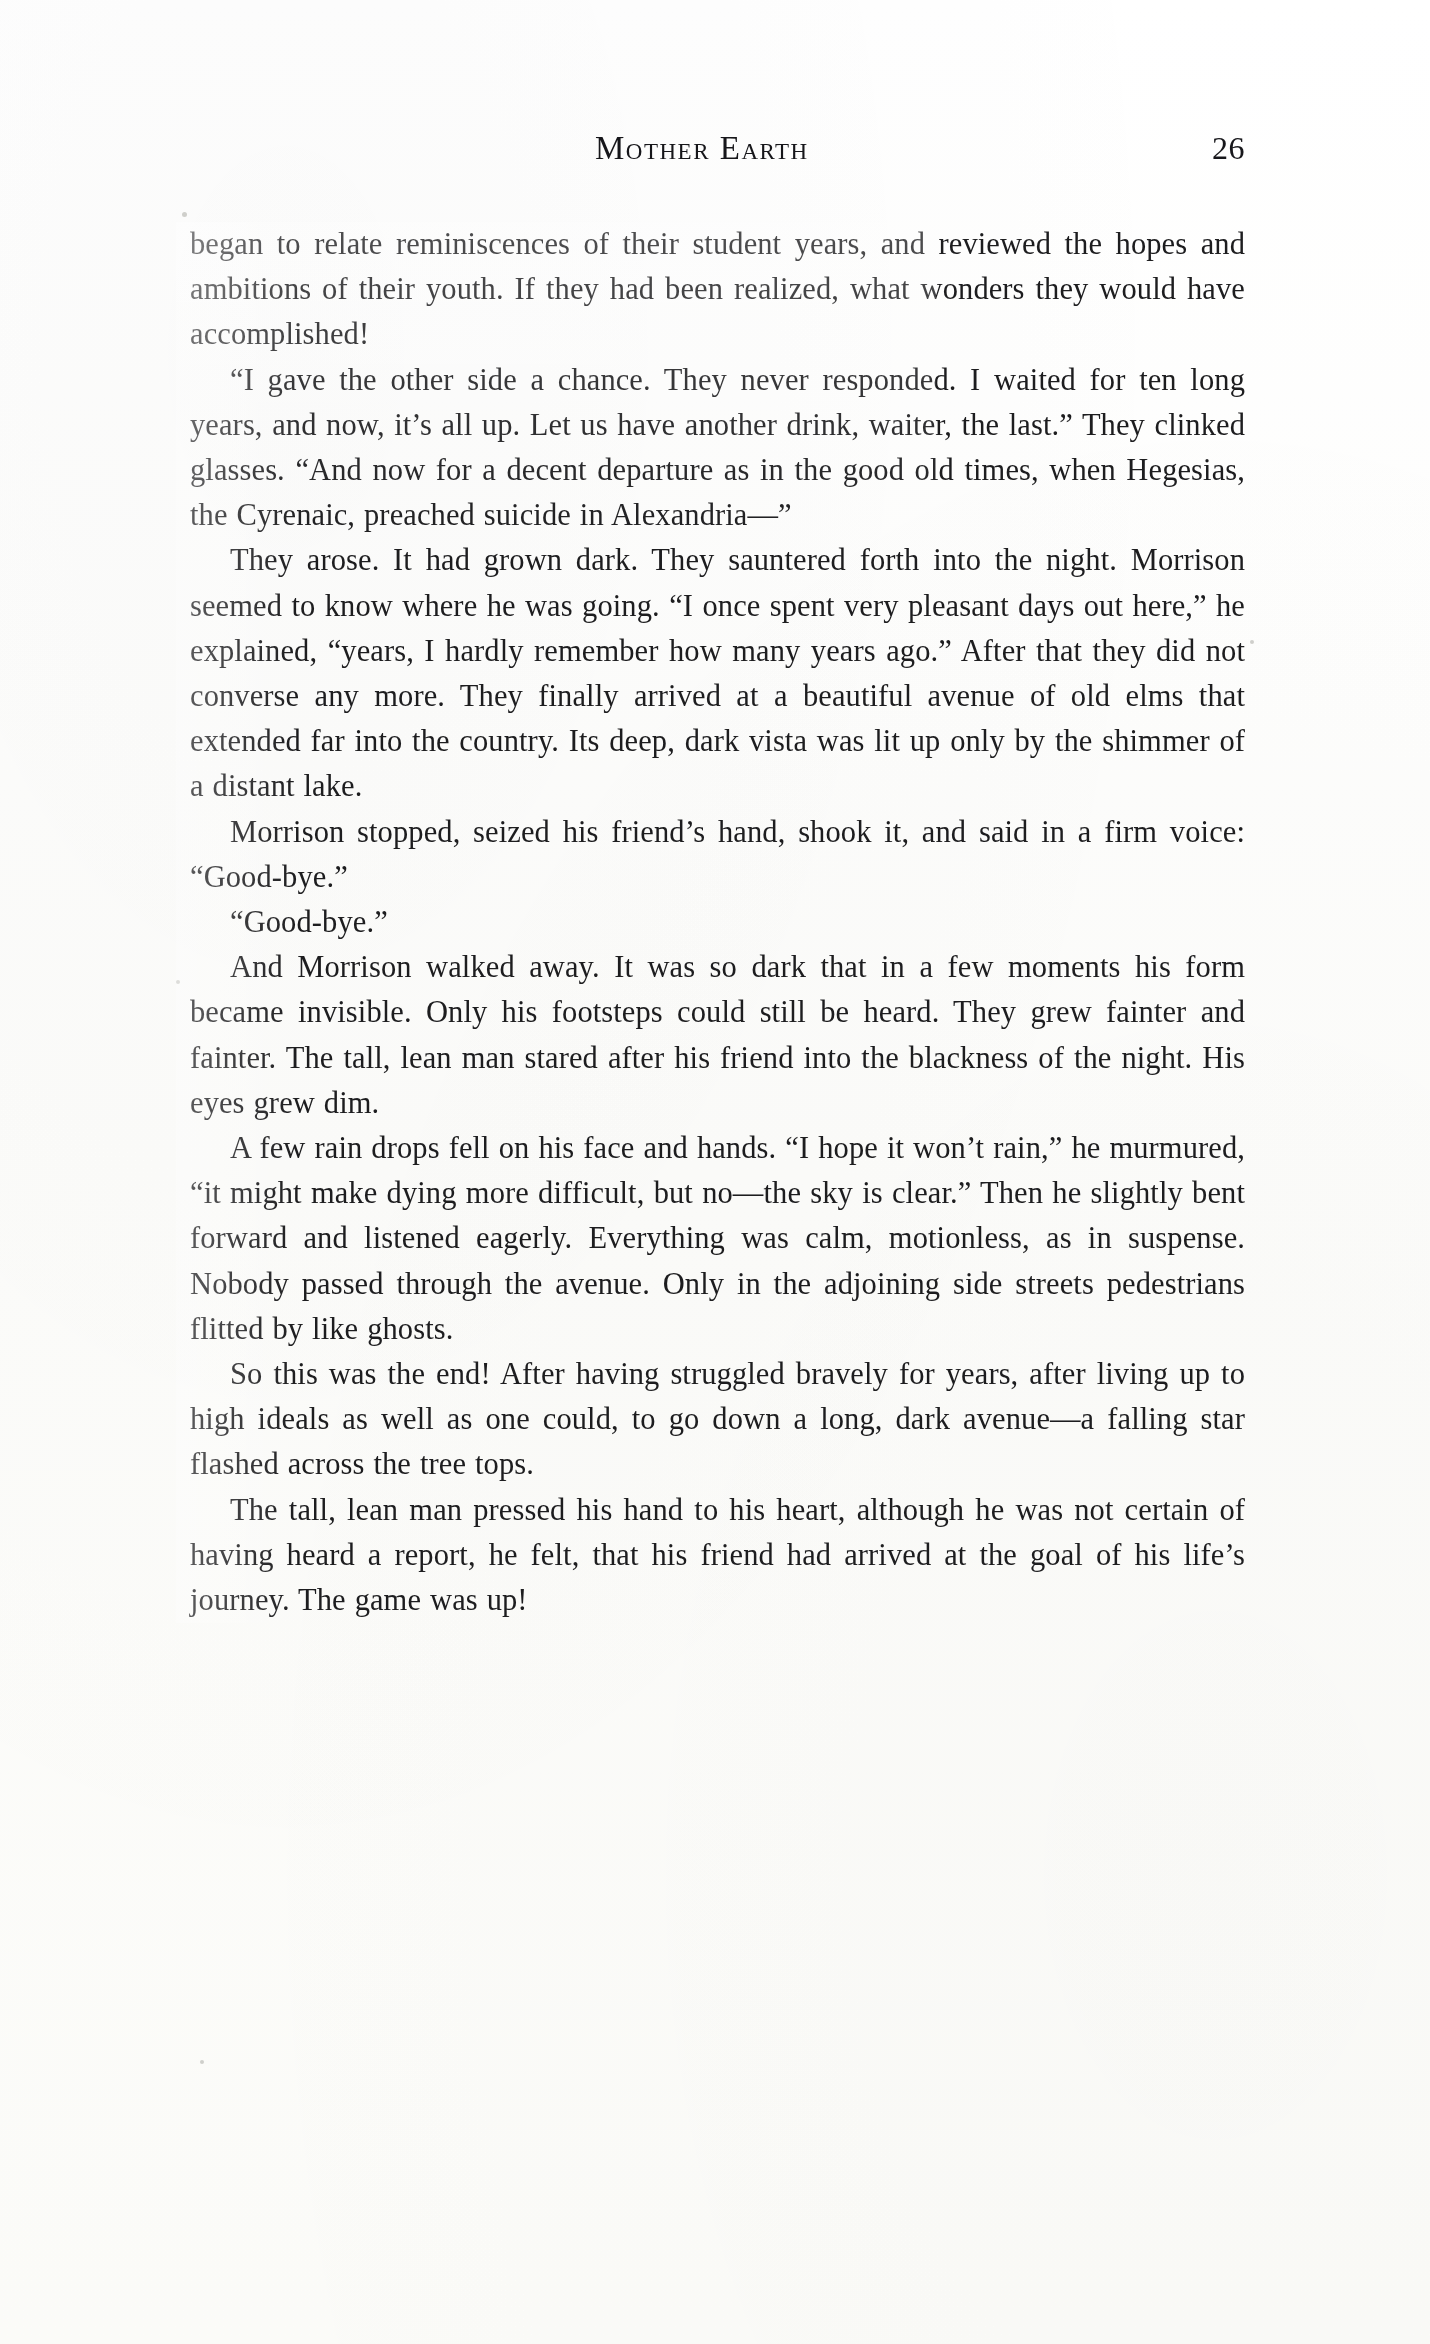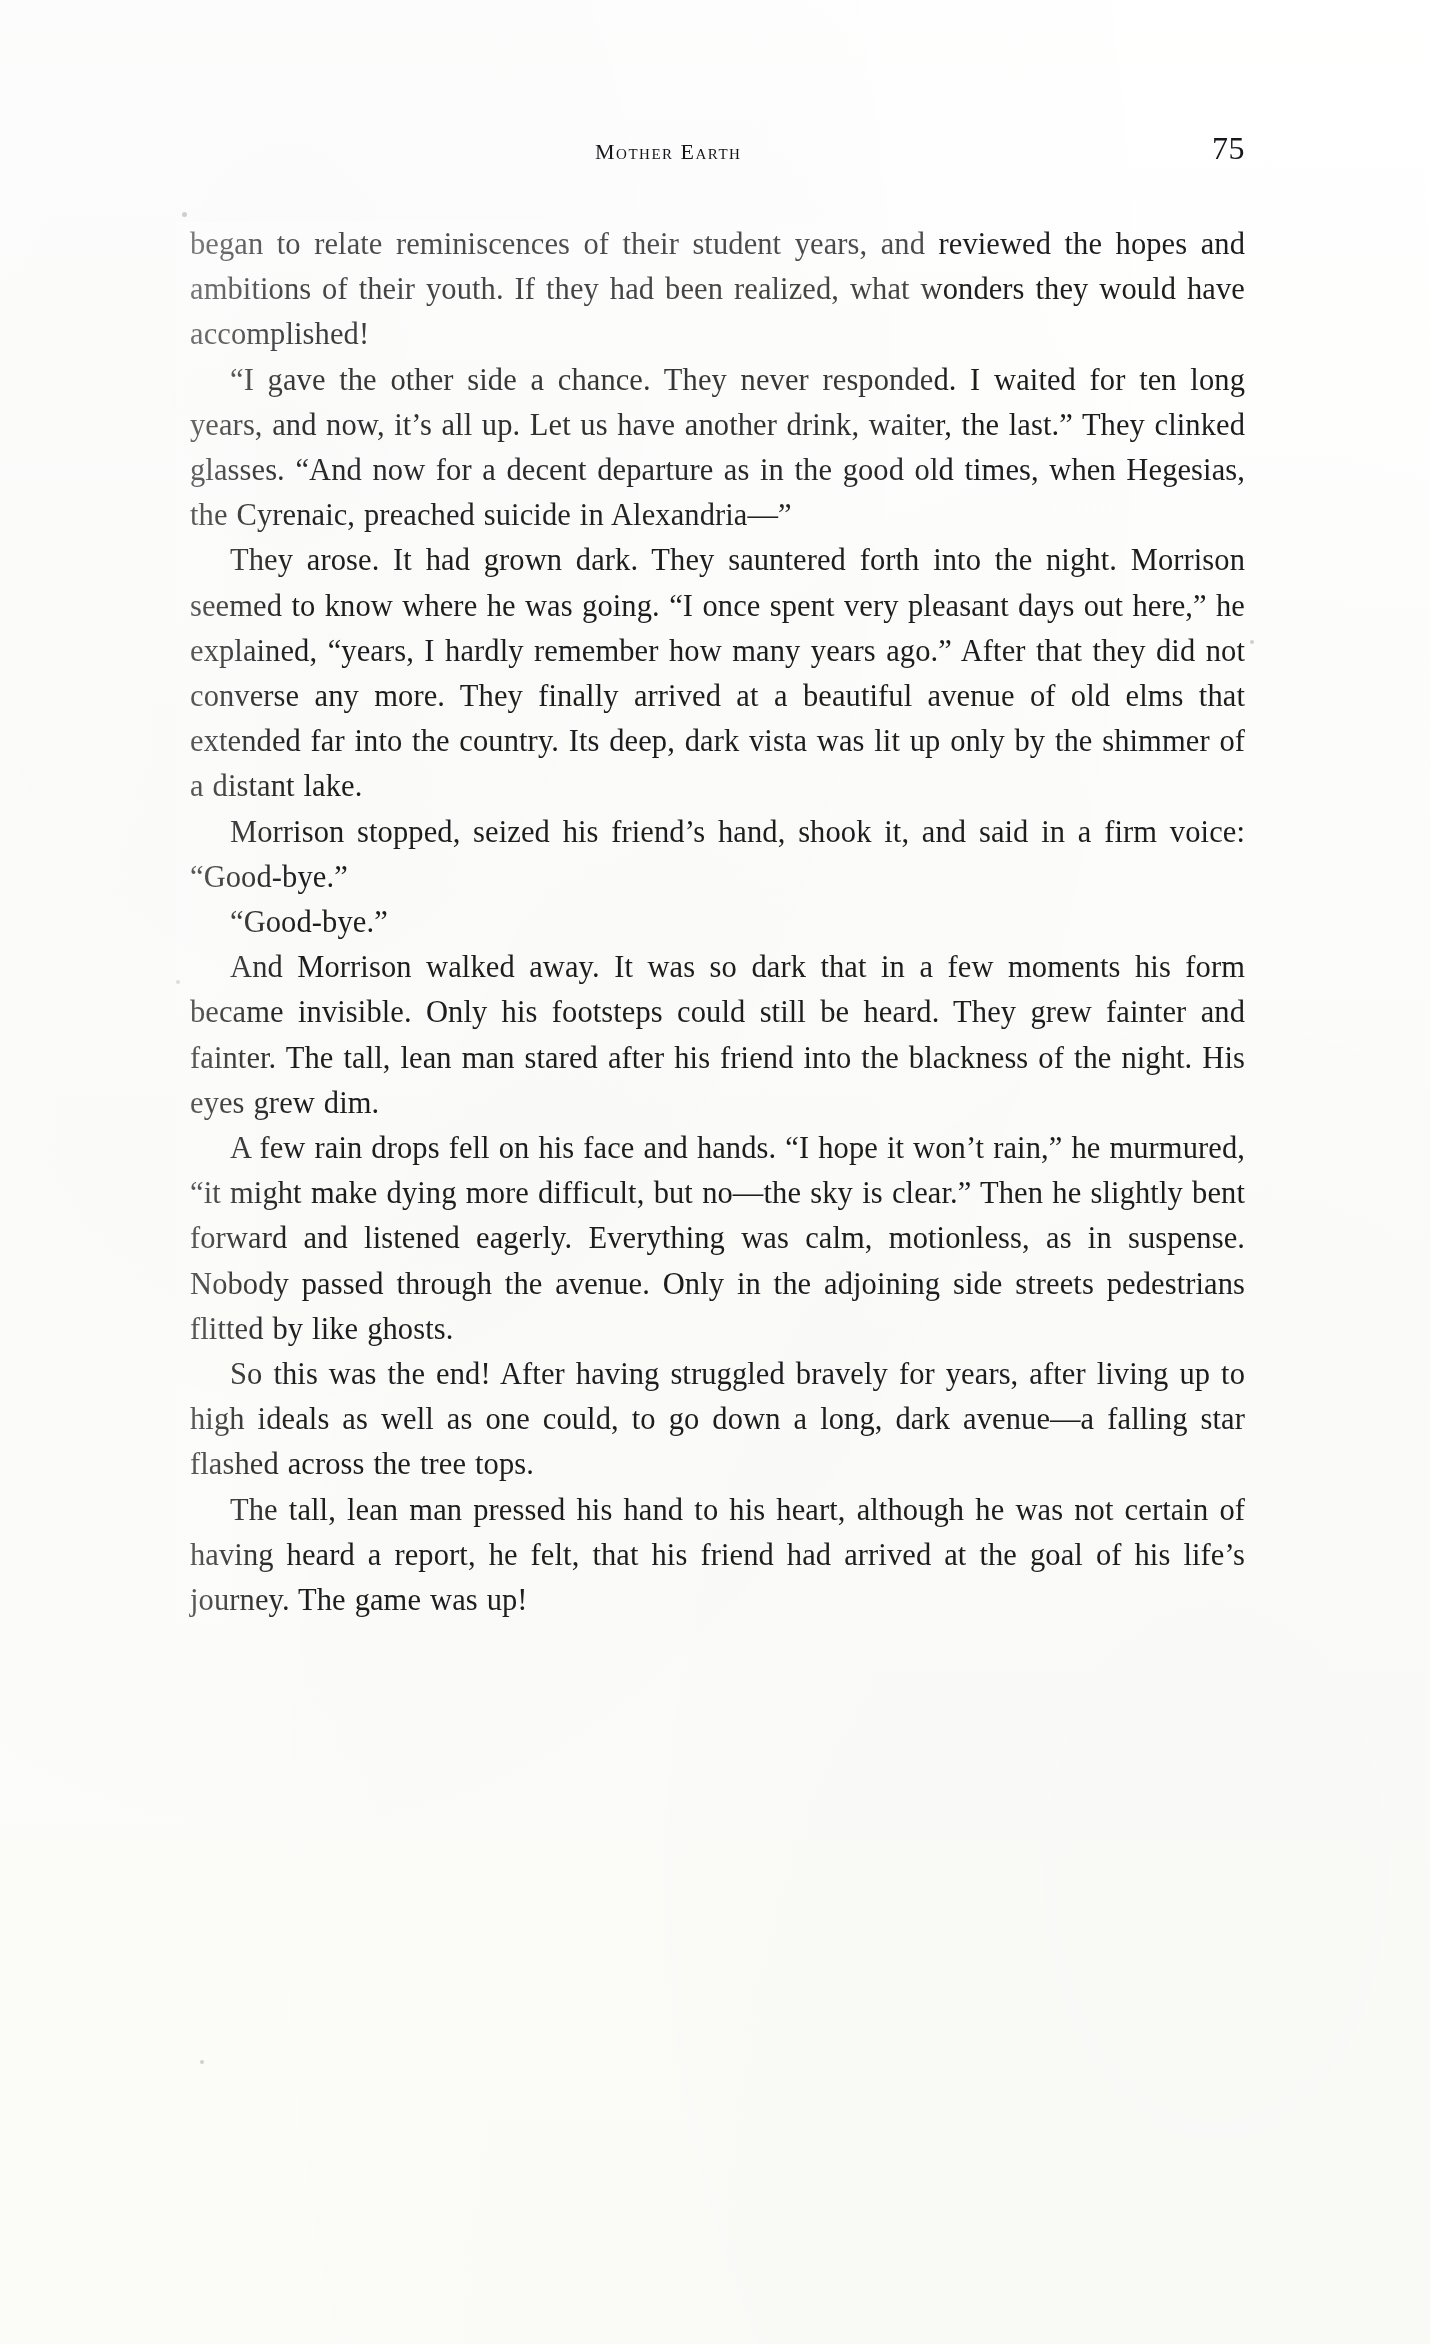--- a/index.html
+++ b/index.html
@@ -41,21 +41,21 @@
   }
   .running-head {
     display: flex;
     align-items: baseline;
     justify-content: flex-start;
     margin: 0 0 52px 0;
     height: 40px;
   }
   .head-title {
     font-variant: small-caps;
-    font-size: 22px;
+    font-size: 33px;
     letter-spacing: 1.5px;
     color: #16161a;
     margin-left: 405px;
     white-space: nowrap;
     text-align: right;
   }
   .head-folio {
     font-size: 32px;
     color: #17171b;
     margin-left: auto;
@@ -114,21 +114,21 @@
 
   <div class="speck" style="left:182px;top:212px;width:5px;height:5px;"></div>
   <div class="speck" style="left:176px;top:980px;width:4px;height:4px;"></div>
   <div class="speck" style="left:200px;top:2060px;width:4px;height:4px;"></div>
   <div class="speck" style="left:1250px;top:640px;width:4px;height:4px;"></div>
 
   <div class="content">
 
     <div class="running-head">
       <span class="head-title">Mother Earth</span>
-      <span class="head-folio">75</span>
+      <span class="head-folio">26</span>
     </div>
 
     <div class="body-text">
       <div class="ink-fade"></div>
       <div class="ink-fade-top"></div>
 
       <p class="cont">began to relate reminiscences of their student years, and reviewed the hopes and ambitions of their youth. If they had been realized, what wonders they would have accomplished!</p>
       <p class="indent">“I gave the other side a chance. They never responded. I waited for ten long years, and now, it’s all up. Let us have another drink, waiter, the last.” They clinked glasses. “And now for a decent departure as in the good old times, when Hegesias, the Cyrenaic, preached suicide in Alexandria—”</p>
       <p class="indent">They arose. It had grown dark. They sauntered forth into the night. Morrison seemed to know where he was going. “I once spent very pleasant days out here,” he explained, “years, I hardly remember how many years ago.” After that they did not converse any more. They finally arrived at a beautiful avenue of old elms that extended far into the country. Its deep, dark vista was lit up only by the shimmer of a distant lake.</p>
       <p class="indent">Morrison stopped, seized his friend’s hand, shook it, and said in a firm voice: “Good-bye.”</p>

